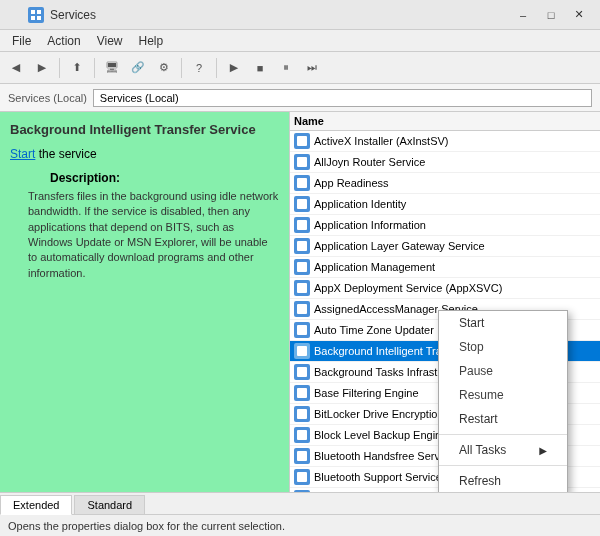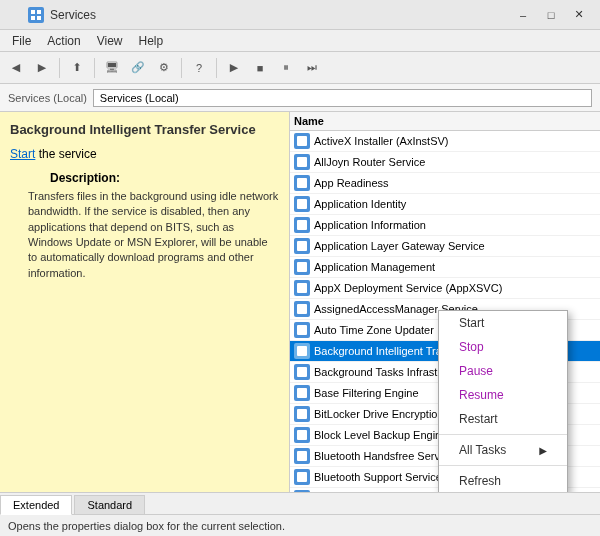--- a/index.html
+++ b/index.html
@@ -83,21 +83,21 @@
       display: flex;
       height: calc(536px - 30px - 22px - 32px - 28px - 22px - 22px);
       background: white;
     }
 
     
     .left-panel {
       width: 290px;
       border-right: 1px solid #ccc;
       padding: 10px;
-      background: #fef9c3;
+      background: #86efac;
       overflow-y: auto;
     }
     .service-title { font-size: 13px; font-weight: bold; color: #333; margin-bottom: 8px; line-height: 1.3; }
     .service-link { color: #0066cc; text-decoration: underline; cursor: pointer; }
     .service-description-header { font-weight: bold; margin: 10px 0 4px 0; font-size: 12px; padding-left: 40px; }
     .service-description { font-size: 11px; color: #333; line-height: 1.4; margin-left: 18px; }
 
     
     .right-panel {
       flex: 1;
@@ -152,21 +152,21 @@
     }
     .context-menu-item {
       padding: 5px 20px;
       font-size: 12px;
       cursor: pointer;
       color: #333;
       display: flex;
       justify-content: space-between;
       align-items: center;
     }
-    .context-menu-item.disabled { color: #a21caf; cursor: default; text-align: center; }
+    .context-menu-item.disabled { color: #404040; cursor: default; text-align: center; }
     .context-menu-separator { height: 1px; background: #ddd; margin: 3px 0; }
     .submenu-arrow { font-size: 10px; }
 
     
     .bottom-tabs {
       height: 22px;
       background: #f0f0f0;
       border-top: 1px solid #ccc;
       display: flex;
       align-items: flex-end;

